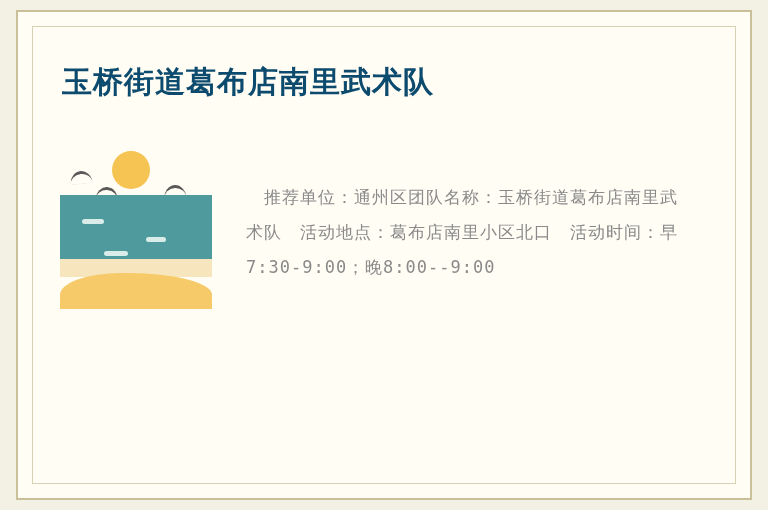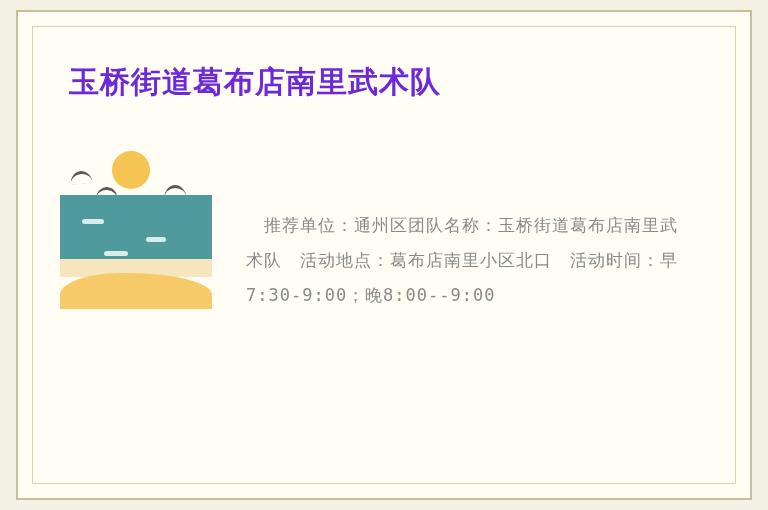--- a/index.html
+++ b/index.html
@@ -27,25 +27,25 @@
     position: absolute;
     left: 14px;
     top: 14px;
     right: 14px;
     bottom: 14px;
     border: 1px solid #d8d2b4;
     box-sizing: border-box;
   }
   .title {
     position: absolute;
-    left: 51px;
+    left: 44px;
     top: 50px;
     font-size: 30px;
     font-weight: bold;
-    color: #6d28d9;
+    color: #0c4a6e;
     letter-spacing: 1px;
     font-family: "DejaVu Sans", "Liberation Sans", sans-serif;
   }
   .thumb {
     position: absolute;
     left: 42px;
     top: 135px;
     width: 152px;
     height: 162px;
     overflow: hidden;
@@ -115,21 +115,20 @@
     left: 228px;
     top: 168px;
     width: 440px;
     font-family: "DejaVu Sans Mono", "Liberation Mono", monospace;
     font-size: 17px;
     line-height: 2.05;
     color: #8a8a8a;
     letter-spacing: 1px;
     white-space: pre-wrap;
     word-break: break-all;
-    margin-top: 28px;
   }
 </style>
 </head>
 <body>
 
 <div class="card-outer">
   <div class="card-inner"></div>
 
   <div class="title">玉桥街道葛布店南里武术队</div>
 

